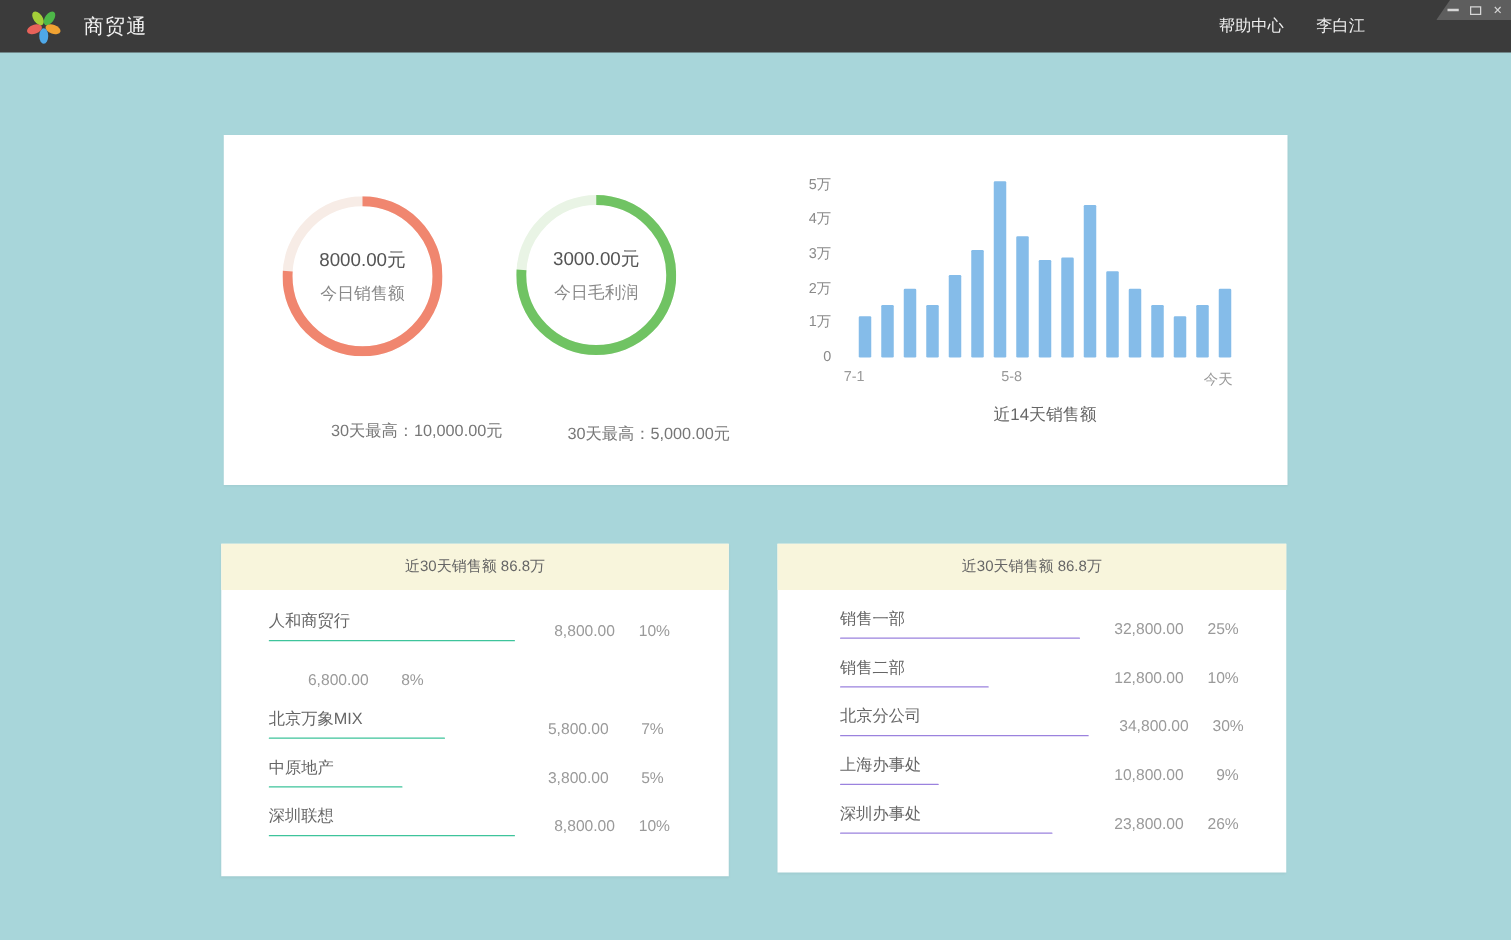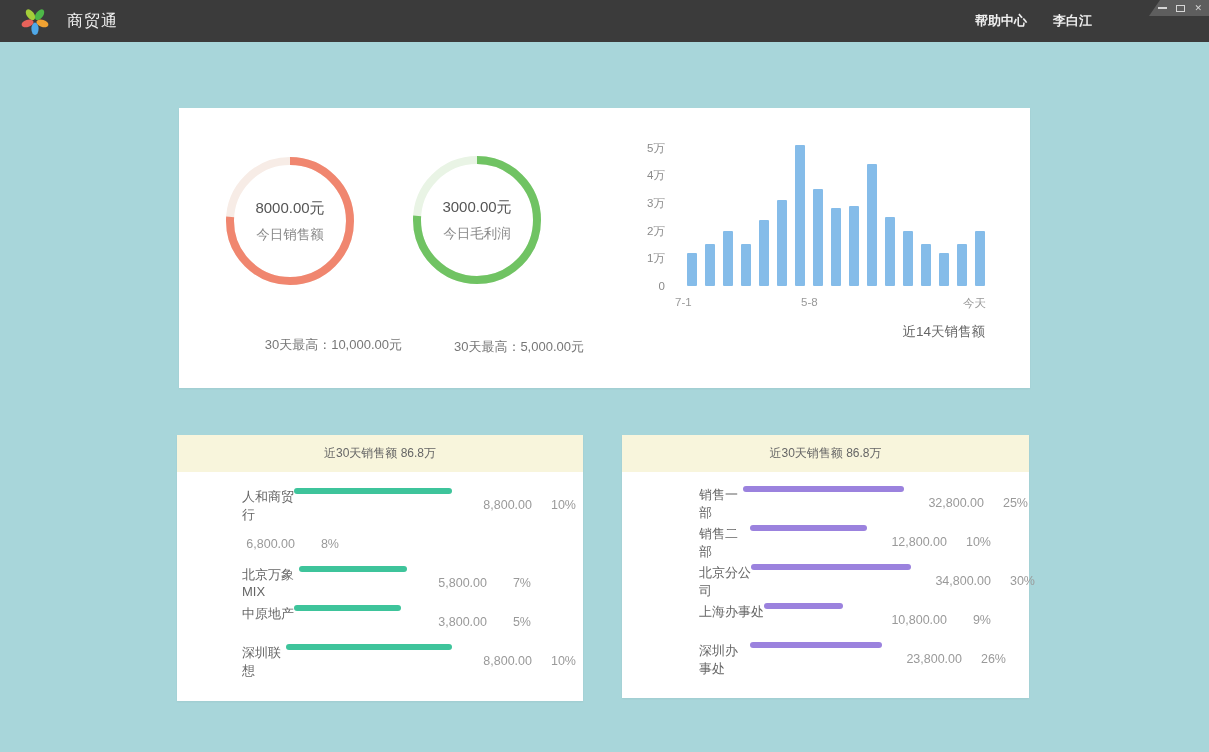--- a/index.html
+++ b/index.html
@@ -16,21 +16,21 @@
   .topbar {
     position:absolute; left:0; top:0; width:1209px; height:42px;
     background: var(--topbar);
   }
   .brand { position:absolute; left:20px; top:6px; display:flex; align-items:center; gap:17px; }
   .brand-name { color:#f2f2f2; font-size:16px; letter-spacing:1px; }
   .top-menu {
     position:absolute; right:117px; top:0; height:42px;
     display:flex; align-items:center; gap:26px;
   }
-  .menu-item { color:#f0f0f0; font-size:13px; cursor:pointer;font-weight:bold; }
+  .menu-item { color:#f0f0f0; font-size:13px; cursor:pointer; }
   .window-controls {
     position:absolute; right:0; top:0; width:60px; height:16px;
     background: var(--window_strip);
     clip-path: polygon(11px 0, 100% 0, 100% 100%, 0 100%);
     display:flex; align-items:center; justify-content:flex-end; gap:9px;
     padding-right:7px;
   }
   .wc-min { width:9px; height:2px; background:#d6d6d6; }
   .wc-max { width:9px; height:7px; border:1px solid #d6d6d6; }
   .wc-close { color:#d6d6d6; font-size:9px; line-height:9px; }
@@ -63,32 +63,32 @@
     display:flex; align-items:flex-end; gap:8px;
   }
   .bar { width:10px; border-radius:1px; }
   .y-axis { position:absolute; left:0; top:0; width:36px; height:142px; }
   .ytick { position:absolute; left:0; width:20px; text-align:right; font-size:11.5px; color:#8a8a8a; line-height:14px; }
   .yt0 { bottom:131px; } .yt1 { bottom:104px; } .yt2 { bottom:76px; }
   .yt3 { bottom:48px;  } .yt4 { bottom:21px;  } .yt5 { bottom:-7px; }
   .x-axis { position:relative; margin-left:42px; width:298px; height:14px; margin-top:10px; }
   .xtick { position:absolute; width:34px; font-size:11.5px; color:#999; }
   .xt0 { left:-12px; } .xt1 { left:114px; } .xt2 { left:276px; }
-  .chart-caption { margin-left:42px; width:298px; text-align:right; margin-top:13px; font-size:13.5px; color:#666; }
+  .chart-caption { margin-left:42px; width:298px; text-align:center; margin-top:13px; font-size:13.5px; color:#666; }
 
   
   .card-header {
     height:37px; background: var(--card_header);
     display:flex; align-items:center; justify-content:center;
     font-size:12px; color:#666;
   }
   .rows { padding:16px 52px 0 38px; }
   .department-card .rows { padding:14px 38px 0 50px; }
   .row { display:flex; justify-content:space-between; margin-bottom:14px; height:25px; }
-  .row-left { display:flex; flex-direction:row; justify-content:space-between;margin-left:27px; }
+  .row-left { display:flex; flex-direction:column; justify-content:space-between; }
   .row-name { font-size:13px; color:#666; margin-bottom:6px; }
   .row-bar { height:6px; border-radius:3px; }
   .row-right { display:flex; gap:10px; align-items:flex-end; padding-bottom:1px; }
   .row-amount { display:inline-block; min-width:80px; text-align:right; font-size:12.5px; color:#9a9a9a; }
   .row-pct { display:inline-block; min-width:34px; text-align:right; font-size:12.5px; color:#9a9a9a; }
 </style>
 </head>
 <body>
 
 <div class="canvas">

